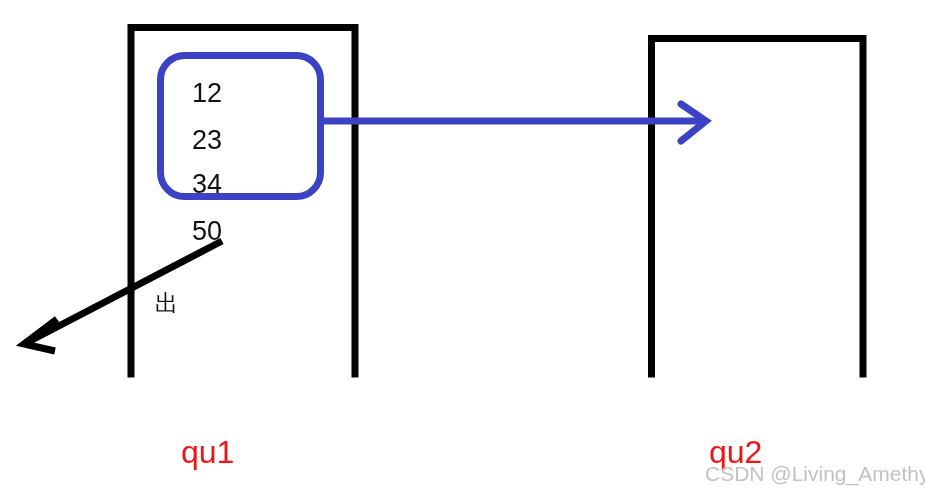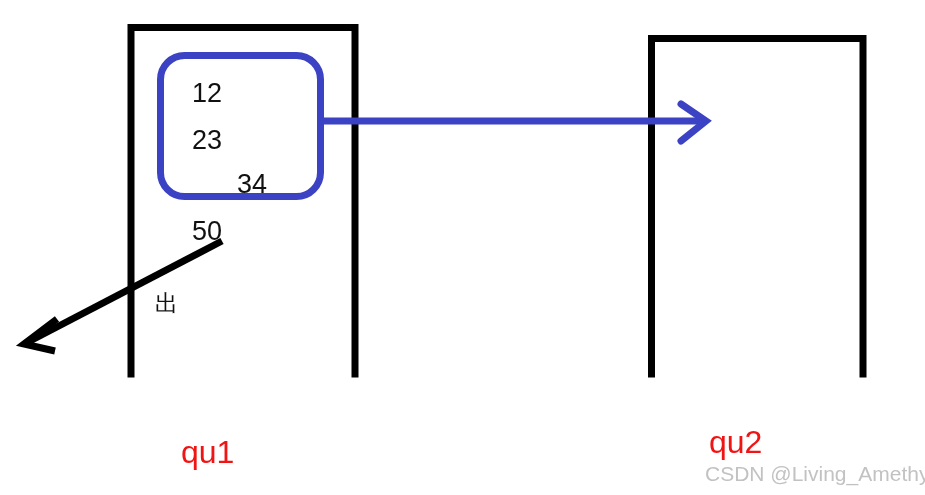--- a/index.html
+++ b/index.html
@@ -74,23 +74,23 @@
     </g>
 
     <g>
       <line x1="222" y1="241" x2="30" y2="341" stroke="#000000" stroke-width="7" stroke-linecap="butt"></line>
       <path d="M 57 319 L 24 344 L 55 351" fill="none" stroke="#000000" stroke-width="7" stroke-linecap="butt" stroke-linejoin="miter"></path>
     </g>
   </svg>
 
   <div class="num-label" style="left:192px; top:78px;">12</div>
   <div class="num-label" style="left:192px; top:109px;margin-top:16px;">23</div>
-  <div class="num-label" style="left:192px; top:169px;margin-left:45px;">34</div>
+  <div class="num-label" style="left:192px; top:169px;">34</div>
   <div class="num-label" style="left:192px; top:216px;">50</div>
 
   <div class="cjk-label" style="left:155px; top:288px;">出</div>
 
   <div class="queue-name" style="left:181px; top:434px; color:#f01414;">qu1</div>
-  <div class="queue-name" style="left:709px; top:424px; color:#f01414;">qu2</div>
+  <div class="queue-name" style="left:709px; top:434px; color:#f01414;">qu2</div>
 
   <div class="watermark" style="left:705px; top:462px;">CSDN @Living_Amethyst</div>
 
 </div>
 
 </body></html>

